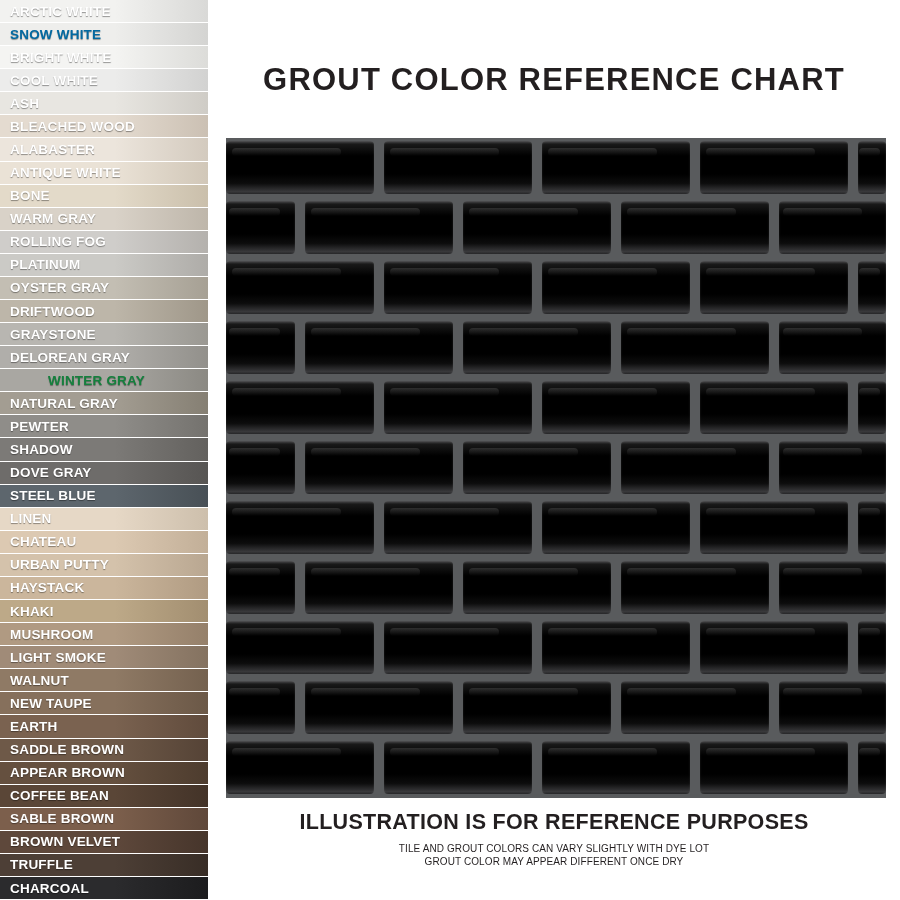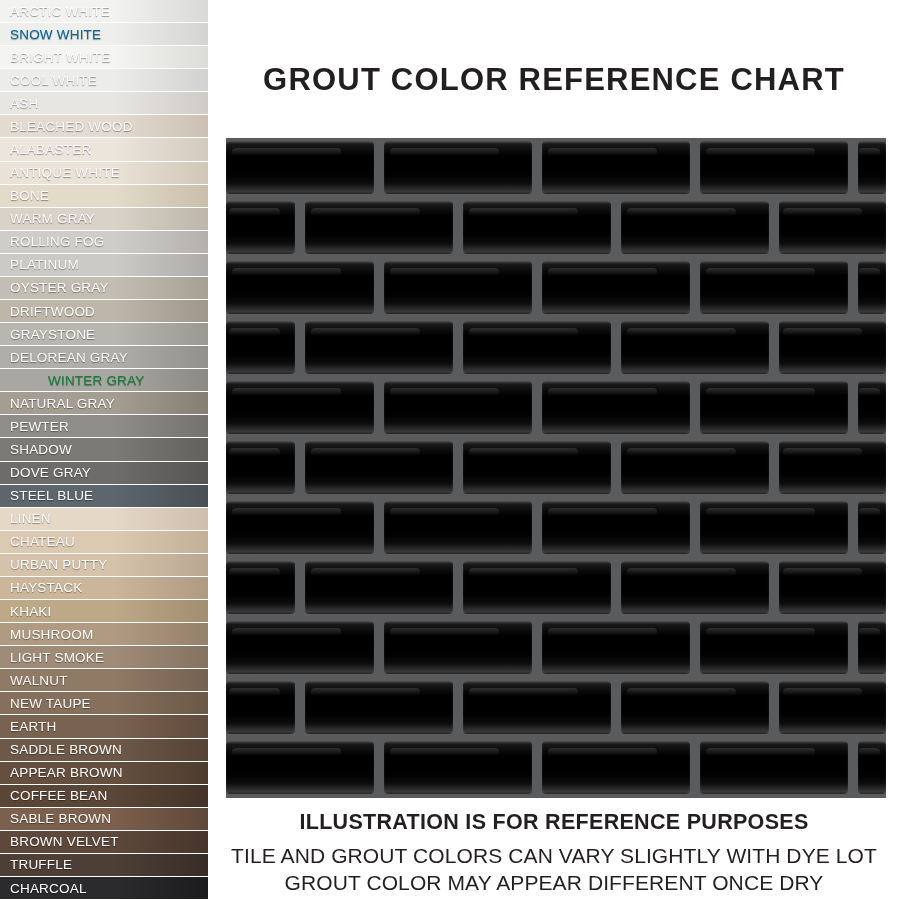--- a/index.html
+++ b/index.html
@@ -36,21 +36,21 @@
     display: flex;
     align-items: center;
     box-sizing: border-box;
     border-bottom: 1px solid rgba(255,255,255,0.35);
   }
   .swatch-label {
     position: relative;
     z-index: 2;
     padding-left: 10px;
     font-size: 13.5px;
-    font-weight: normal;
+    font-weight: bold;
     letter-spacing: 0.2px;
     white-space: nowrap;
     font-family: "Liberation Sans", sans-serif;
   }
   .swatch-gradient {
     position: absolute;
     inset: 0;
     z-index: 1;
   }
 
@@ -128,21 +128,21 @@
     text-align: center;
     color: #231f20;
   }
   #footer-heading {
     font-size: 21.5px;
     font-weight: bold;
     letter-spacing: 0.3px;
     margin-bottom: 8px;
   }
   .footer-line {
-    font-size: 21px;
+    font-size: 10px;
     line-height: 1.28;
     letter-spacing: 0.1px;
   }
 </style>
 </head>
 <body>
 
 <div id="page">
 
   <div id="swatch-column">

